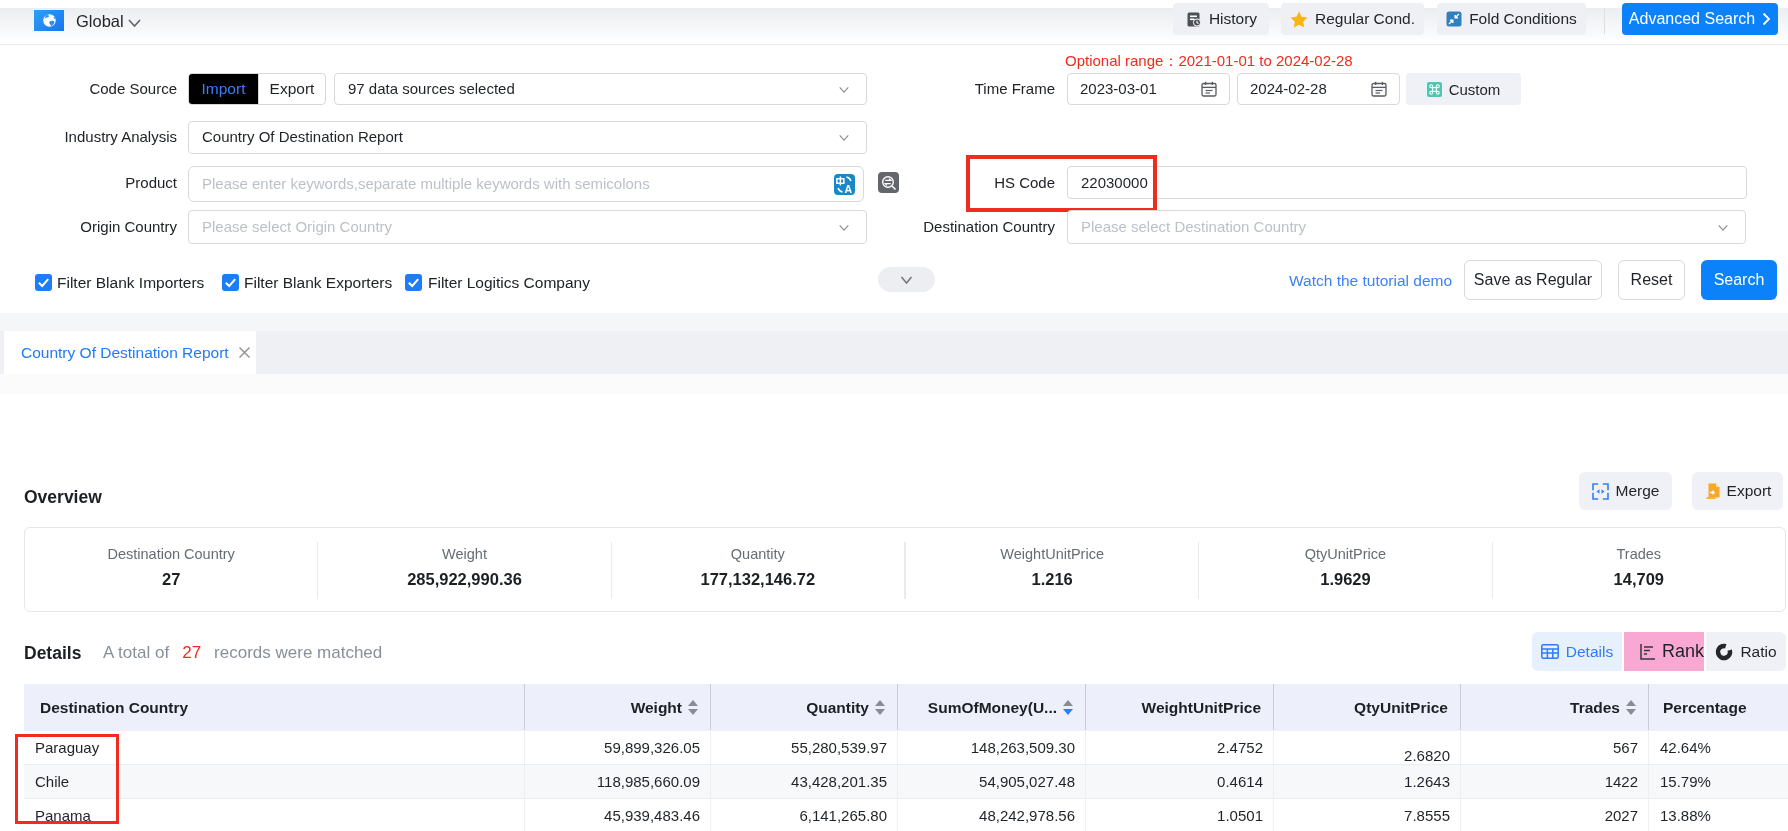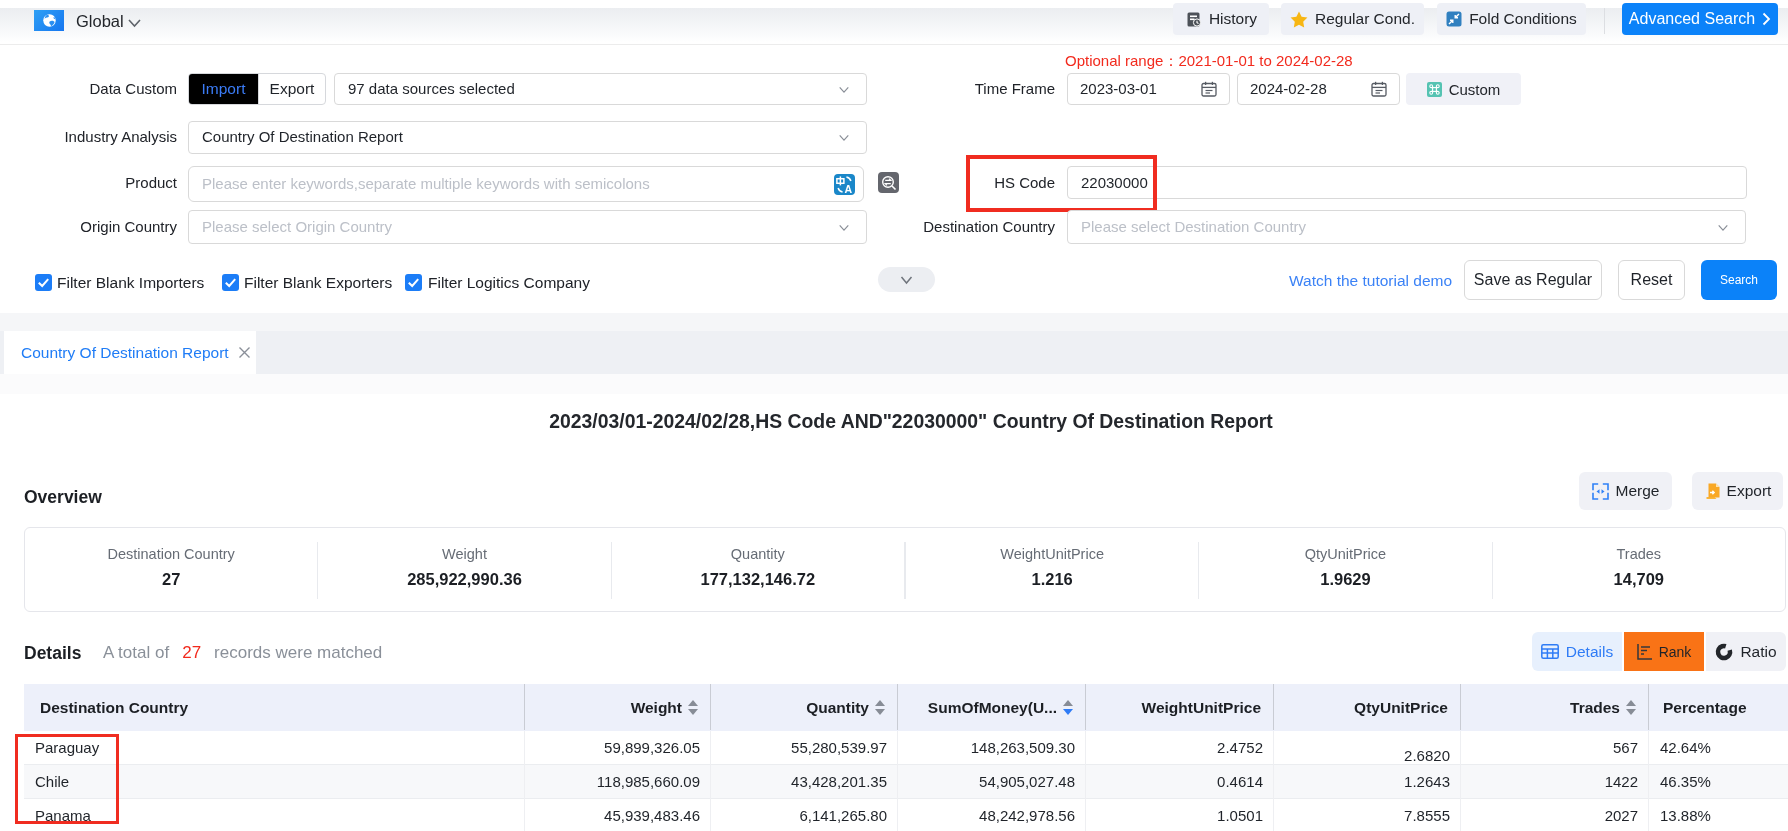--- a/index.html
+++ b/index.html
@@ -68,21 +68,21 @@
         </g>
       </svg>
 Fold Conditions</div>
 <div class="abs" style="left:1604px;top:8px;width:1px;height:26px;background:#dcdee2;"></div>
 <div class="gbtn bluebtn abs" style="left:1622px;width:156px;font-size:16px;justify-content:center;">Advanced Search
 <svg width="9" height="14" viewBox="0 0 9 14">
         <polyline points="1.5,1.5 7,7 1.5,12.5" fill="none" stroke="#fff" stroke-width="1.8"></polyline>
       </svg>
 </div>
 
-<div class="lbl abs" style="left:0px;top:73px;width:177px;">Data Custom</div>
+<div class="lbl abs" style="left:0px;top:73px;width:177px;">Code Source</div>
 <div class="abs" style="left:188px;top:73px;width:138px;height:32px;border:1px solid #d6d8dc;border-radius:4px;background:#fff;display:flex;">
   <div style="width:69px;background:#000000;color:#3b7cf7;font-size:15.5px;display:flex;align-items:center;justify-content:center;border-radius:3px 0 0 3px;">Import</div>
   <div style="width:1px;background:#d6d8dc;"></div>
   <div style="flex:1;font-size:15.5px;display:flex;align-items:center;justify-content:center;">Export</div>
 </div>
 <div class="inp" style="left:334px;top:73px;width:533px;height:32px;">
       <span style="position:absolute;left:13px;top:6px;font-size:15px;">97 data sources selected</span>
 <svg class="chev" style="left:503px;top:10px;" width="14" height="11" viewBox="0 0 14 11">
         <polyline points="2,2.5 7,8 12,2.5" fill="none" stroke="#8a8f98" stroke-width="1.4"></polyline>
       </svg>
@@ -190,33 +190,32 @@
 
 <div class="abs" style="left:878px;top:267px;width:57px;height:25px;background:#eceef2;border-radius:13px;display:flex;align-items:center;justify-content:center;">
 <svg width="13" height="10" viewBox="0 0 13 10">
         <polyline points="1.5,2 6.5,8 11.5,2" fill="none" stroke="#70757d" stroke-width="1.5"></polyline>
       </svg>
 </div>
 
 <div class="abs" style="left:1289px;top:272px;font-size:15.5px;color:#3b82f6;">Watch the tutorial demo</div>
 <div class="abs" style="left:1464px;top:260px;width:138px;height:40px;border:1px solid #d9d9d9;border-radius:6px;background:#fff;display:flex;align-items:center;justify-content:center;font-size:16px;">Save as Regular</div>
 <div class="abs" style="left:1618px;top:260px;width:67px;height:40px;border:1px solid #d9d9d9;border-radius:6px;background:#fff;display:flex;align-items:center;justify-content:center;font-size:16px;">Reset</div>
-<div class="abs" style="left:1701px;top:260px;width:76px;height:40px;border-radius:6px;background:#0b82f9;color:#fff;display:flex;align-items:center;justify-content:center;font-size:12px;">Search</div>
+<div class="abs" style="left:1701px;top:260px;width:76px;height:40px;border-radius:6px;background:#0b82f9;color:#fff;display:flex;align-items:center;justify-content:center;font-size:16px;">Search</div>
 
 <div class="abs" style="left:0;top:313px;width:1788px;height:18px;background:#f5f6f8;"></div>
 <div class="abs" style="left:0;top:331px;width:1788px;height:43px;background:#eef0f4;"></div>
 <div class="abs" style="left:0;top:374px;width:1788px;height:20px;background:#fbfbfc;"></div>
 <div class="abs" style="left:4px;top:331px;width:252px;height:43px;background:#fff;display:flex;align-items:center;">
 <span style="margin-left:17px;font-size:15.5px;color:#1f7cf6;">Country Of Destination Report</span>
 <svg style="margin-left:9px;" width="13" height="13" viewBox="0 0 13 13">
         <path d="M1.5 1.5 L11.5 11.5 M11.5 1.5 L1.5 11.5" stroke="#8a8f99" stroke-width="1.4"></path>
       </svg>
 </div>
 
-<div class="abs" style="left:911px;top:410px;transform:translateX(-50%);font-size:19.4px;font-weight:bold;color:#24272c;white-space:nowrap;">2023/03/01-2024/02/28,HS Code AND"22030000" Country Of Destination Report</div>
 
 <div class="abs" style="left:24px;top:487px;font-size:17.5px;font-weight:bold;color:#1c1f24;">Overview</div>
 <div class="abs" style="left:1579px;top:472px;width:93px;height:38px;background:#f0f1f6;border-radius:6px;display:flex;align-items:center;justify-content:center;gap:7px;font-size:15.5px;">
 <svg width="17" height="17" viewBox="0 0 17 17">
         <g fill="none" stroke="#2f81f7" stroke-width="1.6">
           <path d="M6.2 1 H1 V7.2 M6.2 16 H1 V9.8 M10.8 1 H16 V7.2 M10.8 16 H16 V9.8"></path>
         </g>
         <g fill="#2f81f7">
           <path d="M4.5 8.5 l3-2.2 v4.4z"></path>
           <path d="M12.5 8.5 l-3-2.2 v4.4z"></path>
@@ -270,21 +269,21 @@
 
 <div class="abs" style="left:1532px;top:632px;width:90px;height:39px;background:#e7f0fd;border-radius:6px 0 0 6px;display:flex;align-items:center;justify-content:center;gap:7px;font-size:15.5px;color:#2f7cf6;">
 <svg width="18" height="15" viewBox="0 0 18 15">
         <rect x="0.8" y="0.8" width="16.4" height="13.4" rx="1.5" fill="none" stroke="#2f7cf6" stroke-width="1.5"></rect>
         <line x1="0.8" y1="5" x2="17.2" y2="5" stroke="#2f7cf6" stroke-width="1.5"></line>
         <line x1="0.8" y1="9" x2="17.2" y2="9" stroke="#2f7cf6" stroke-width="1.5"></line>
         <line x1="6.4" y1="5" x2="6.4" y2="14" stroke="#2f7cf6" stroke-width="1.5"></line>
         <line x1="11.8" y1="5" x2="11.8" y2="14" stroke="#2f7cf6" stroke-width="1.5"></line>
       </svg>
 Details</div>
-<div class="abs" style="left:1624px;top:632px;width:80px;height:39px;background:#f97316;display:flex;align-items:center;justify-content:center;gap:7px;font-size:14px;">
+<div class="abs" style="left:1624px;top:632px;width:80px;height:39px;background:#f9a8d4;display:flex;align-items:center;justify-content:flex-end;gap:7px;font-size:18px;">
 <svg width="15" height="16" viewBox="0 0 15 16">
         <g stroke="#33373d" stroke-width="1.5" fill="none">
           <path d="M1 0 V15 H15"></path>
           <line x1="4" y1="3" x2="13" y2="3"></line>
           <line x1="4" y1="6.5" x2="10" y2="6.5"></line>
           <line x1="4" y1="10" x2="7" y2="10"></line>
         </g>
       </svg>
 Rank</div>
 <div class="abs" style="left:1706px;top:632px;width:80px;height:39px;background:#f0f1f6;border-radius:0 6px 6px 0;display:flex;align-items:center;justify-content:center;gap:7px;font-size:15.5px;">
@@ -345,21 +344,21 @@
 <div class="abs" style="left:1273px;top:765px;width:1px;height:34px;background:#eeeff2;"></div>
 <div class="abs" style="left:1460px;top:765px;width:1px;height:34px;background:#eeeff2;"></div>
 <div class="abs" style="left:1648px;top:765px;width:1px;height:34px;background:#eeeff2;"></div>
 <div class="rowcell" style="left:35px;top:765px;">Chile</div>
 <div class="rowcell" style="left:524px;top:765px;width:176px;text-align:right;">118,985,660.09</div>
 <div class="rowcell" style="left:710px;top:765px;width:177px;text-align:right;">43,428,201.35</div>
 <div class="rowcell" style="left:897px;top:765px;width:178px;text-align:right;">54,905,027.48</div>
 <div class="rowcell" style="left:1085px;top:765px;width:178px;text-align:right;">0.4614</div>
 <div class="rowcell" style="left:1273px;top:765px;width:177px;text-align:right;">1.2643</div>
 <div class="rowcell" style="left:1460px;top:765px;width:178px;text-align:right;">1422</div>
-<div class="rowcell" style="left:1660px;top:765px;">46.35%</div>
+<div class="rowcell" style="left:1660px;top:765px;">15.79%</div>
 <div class="abs" style="left:24px;top:799px;width:1764px;height:34px;background:#fff;border-bottom:1px solid #ebedf0;"></div>
 <div class="abs" style="left:524px;top:799px;width:1px;height:34px;background:#eeeff2;"></div>
 <div class="abs" style="left:710px;top:799px;width:1px;height:34px;background:#eeeff2;"></div>
 <div class="abs" style="left:897px;top:799px;width:1px;height:34px;background:#eeeff2;"></div>
 <div class="abs" style="left:1085px;top:799px;width:1px;height:34px;background:#eeeff2;"></div>
 <div class="abs" style="left:1273px;top:799px;width:1px;height:34px;background:#eeeff2;"></div>
 <div class="abs" style="left:1460px;top:799px;width:1px;height:34px;background:#eeeff2;"></div>
 <div class="abs" style="left:1648px;top:799px;width:1px;height:34px;background:#eeeff2;"></div>
 <div class="rowcell" style="left:35px;top:799px;">Panama</div>
 <div class="rowcell" style="left:524px;top:799px;width:176px;text-align:right;">45,939,483.46</div>

